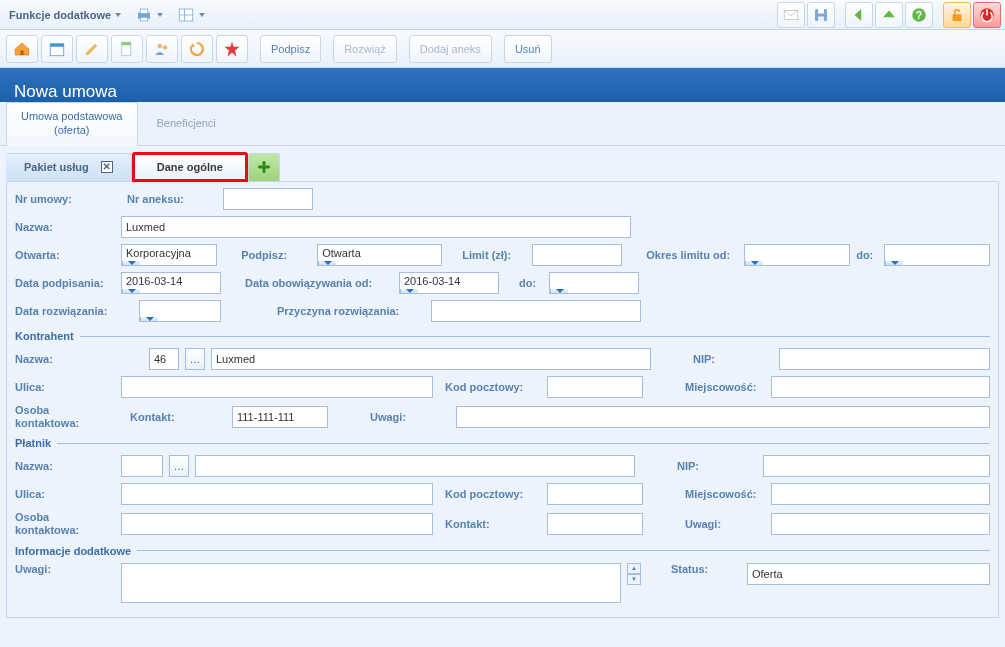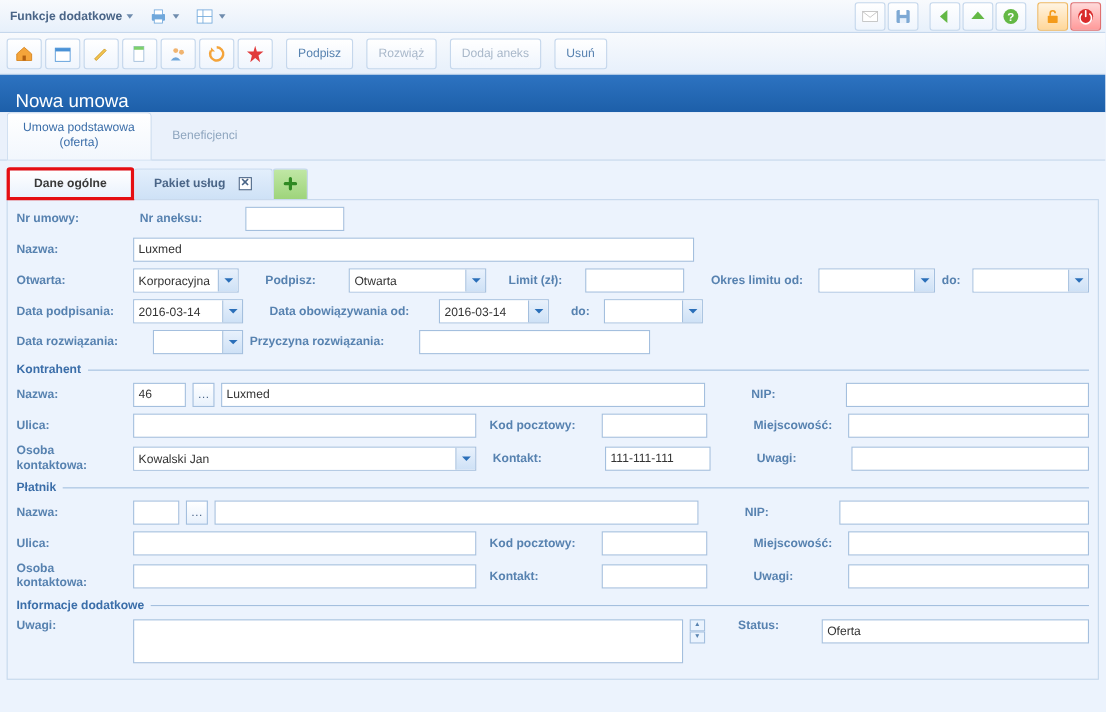--- a/index.html
+++ b/index.html
@@ -207,21 +207,21 @@
   }
   input[type=text], .combo, .lookup, textarea {
     height: 22px;
     border: 1px solid #A4BFDE;
     background: #fff;
     font-size: 11px;
     padding: 2px 4px;
     color: #333;
   }
   .highlight { background: #FBFBDF; }
-  .combo { display: flex; align-items: stretch; background: #fff; padding: 0; overflow: hidden; }
+  .combo { display: flex; align-items: stretch; background: #fff; padding: 0; overflow: hidden; flex-direction: column; }
   .combo input { border: none; flex: 1; min-width: 0; padding: 2px 4px; font-size: 11px; color: #333; }
   .combo .trigger {
     width: 18px;
     background: linear-gradient(#E8F1FC, #CEE1F6);
     border-left: 1px solid #A4BFDE;
     display: flex; align-items: center; justify-content: center;
     cursor: pointer;
   }
   .combo .trigger::after {
     content: "";
@@ -413,26 +413,26 @@
     <span>(oferta)</span>
   </div>
   <div class="tab1 inactive">
     <span>Beneficjenci</span>
   </div>
 </div>
 
 <div class="content">
 
   <div class="tabs2">
-    <div class="tab2 active">
-      <span>Dane ogólne</span>
-    </div>
     <div class="tab2" style="border-left:none;">
       <span>Pakiet usług</span>
       <span class="tab2-close">✕</span>
+    </div>
+    <div class="tab2 active">
+      <span>Dane ogólne</span>
     </div>
     <div class="tab2-add">
       <svg width="14" height="14" viewBox="0 0 24 24">
           <path d="M12 4 V20 M4 12 H20" stroke="#2F8A22" stroke-width="5" stroke-linecap="round"></path>
         </svg>
     </div>
   </div>
 
   <div class="panel">
 
@@ -495,53 +495,49 @@
       </div>
     </div>
 
     <div class="row">
       <span class="lbl" style="width:118px">Data rozwiązania:</span>
       <div class="combo" style="width:82px">
         <input type="text" style="">
         <span class="trigger"></span>
       </div>
 
-      <span class="lbl" style="width:148px;">Przyczyna rozwiązania:</span>
+      <span class="lbl" style="width:148px;margin-left:50px">Przyczyna rozwiązania:</span>
       <input type="text" style="width: 210px;">
     </div>
 
     <div class="fs-head">
       <span>Kontrahent</span>
     </div>
 
     <div class="row">
       <span class="lbl" style="width:100px">Nazwa:</span>
-      <input type="text" style="width: 48px;" value="46">
+      <input type="text" style="width: 30px; margin-left: 28px;" value="46">
       <span class="lookup-btn">…</span>
       <input type="text" style="width: 440px;" value="Luxmed">
       <span class="lbl" style="width:80px;margin-left:36px">NIP:</span>
       <input type="text" style="flex: 1 1 0%;">
     </div>
 
     <div class="row">
       <span class="lbl" style="width:100px">Ulica:</span>
       <input type="text" style="width: 312px;">
       <span class="lbl" style="width:96px;margin-left:6px">Kod pocztowy:</span>
       <input type="text" style="width: 96px;">
       <span class="lbl" style="width:80px;margin-left:36px">Miejscowość:</span>
       <input type="text" style="flex: 1 1 0%;">
     </div>
 
     <div class="row">
       <span class="lbl" style="width:100px;white-space:pre-line;line-height:1.15">Osoba
 kontaktowa:</span>
-      <div class="combo" style="width:312px">
-        <input type="text" value="Kowalski Jan" style="">
-        <span class="trigger"></span>
-      </div>
       <span class="lbl" style="width:96px;margin-left:9px">Kontakt:</span>
       <input type="text" style="width: 96px;" value="111-111-111">
       <span class="lbl" style="width:80px;margin-left:36px">Uwagi:</span>
       <input type="text" style="flex: 1 1 0%;">
     </div>
 
 
     <div class="fs-head">
       <span>Płatnik</span>
     </div>

